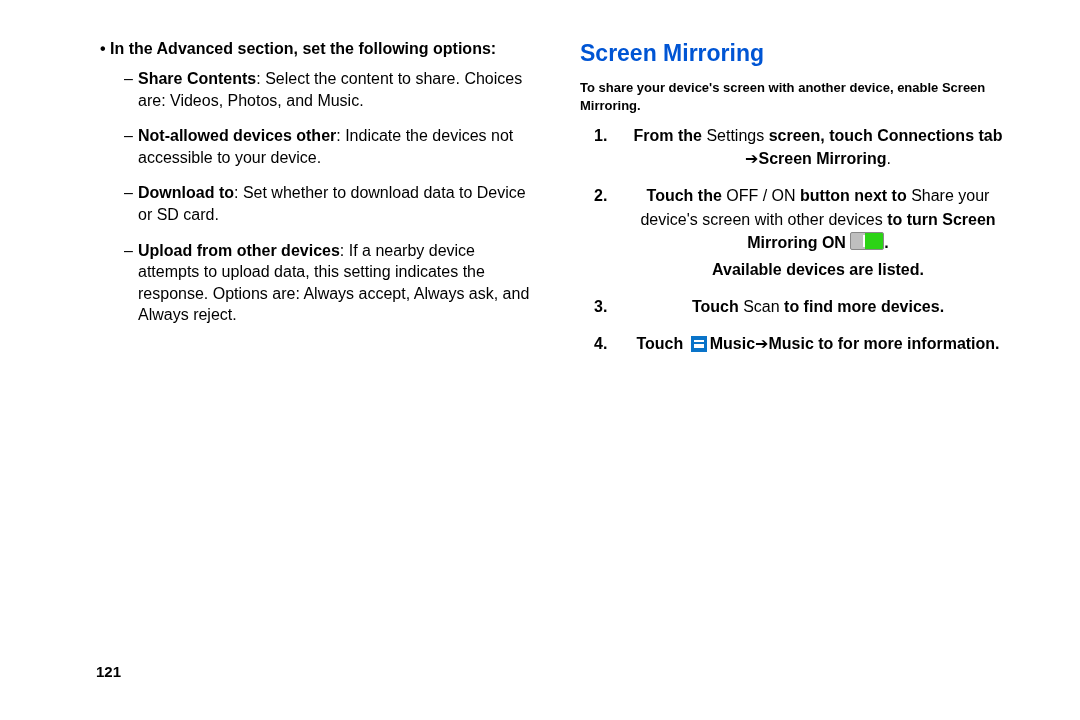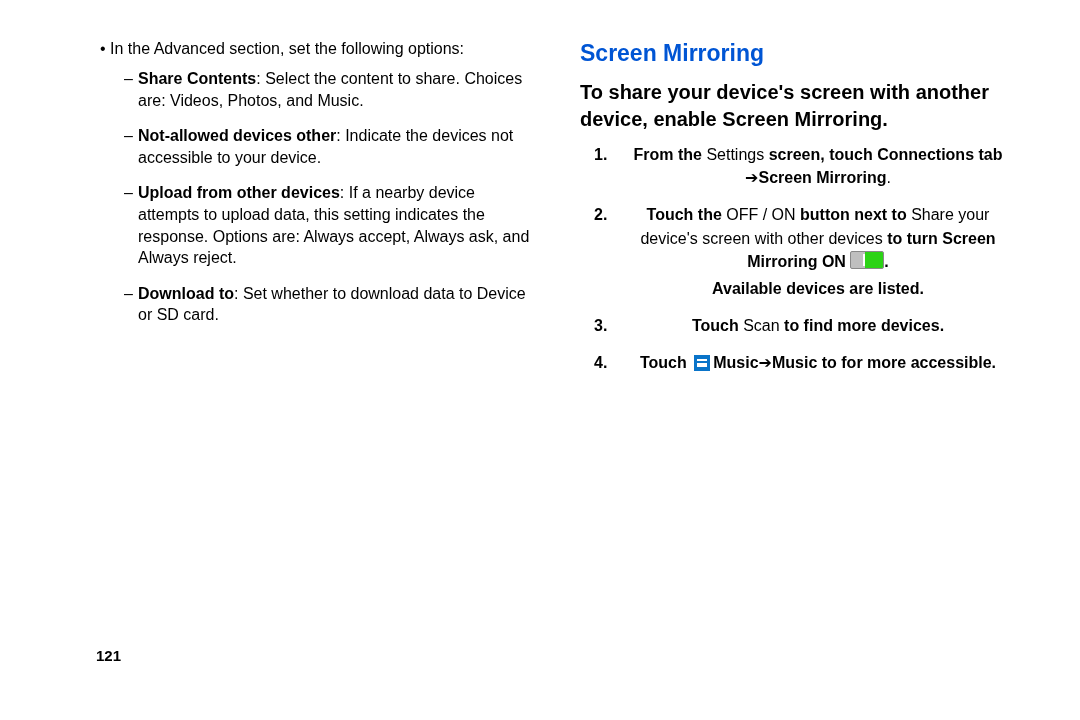--- a/index.html
+++ b/index.html
@@ -27,21 +27,21 @@
   .col-left {
     padding-right: 20px;
   }
   .col-right {
     padding-left: 20px;
   }
 
   
   .intro-line {
     font-size: 16px;
-    font-weight: 400;
+    font-weight: 700;
     margin: 0 0 10px 8px;
     text-indent: -8px;
   }
   .intro-line::before {
     content: "• ";
   }
   .sub-list {
     margin: 0 0 0 24px;
     padding: 0;
     list-style: none;
@@ -65,21 +65,21 @@
 
   
   .right-heading {
     font-family: Arial, Helvetica, sans-serif;
     font-weight: 800;
     color: #0055d4;
     font-size: 23px;
     margin: 0 0 12px 0;
   }
   .right-intro {
-    font-size: 20px;
+    font-size: 13px;
     font-weight: 700;
     margin: 0 0 10px 0;
     line-height: 1.35;
   }
   .step-list {
     list-style: none;
     padding: 0 0 0 14px;
     margin: 0;
     font-size: 16px;
   }
@@ -144,44 +144,44 @@
     background: #ffffff;
   }
   .menu-icon::before { top: 4px; box-shadow: 0 4px 0 #fff; }
   .menu-icon::after  { bottom: 4px; }
 
   .arrow { display: inline-block; }
 
   .page-number {
     position: absolute;
     left: 96px;
-    bottom: 56px;
+    bottom: 40px;
     font-weight: 700;
     font-size: 15px;
   }
 </style>
 </head>
 <body>
 
 <div class="page">
 
   <div class="col col-left">
     <p class="intro-line">In the Advanced section, set the following options:</p>
     <ul class="sub-list">
       <li>
         <span class="label-part bold">Share Contents</span><span class="desc-part">: Select the content to share. Choices are: Videos, Photos, and Music.</span>
       </li>
       <li>
         <span class="label-part bold">Not-allowed devices other</span><span class="desc-part">: Indicate the devices not accessible to your device.</span>
       </li>
       <li>
+        <span class="label-part bold">Download to</span><span class="desc-part">: Set whether to download data to Device or SD card.</span>
+      </li>
+      <li>
         <span class="label-part bold">Upload from other devices</span><span class="desc-part">: If a nearby device attempts to upload data, this setting indicates the response. Options are: Always accept, Always ask, and Always reject.</span>
-      </li>
-      <li>
-        <span class="label-part bold">Download to</span><span class="desc-part">: Set whether to download data to Device or SD card.</span>
       </li>
     </ul>
   </div>
 
   <div class="col col-right">
     <div class="right-heading">Screen Mirroring</div>
     <div class="right-intro">To share your device's screen with another device, enable Screen Mirroring.</div>
 
     <ol class="step-list">
       <li class="step1">
@@ -192,19 +192,19 @@
       <li class="step2">
         <span class="bold">Touch the </span><span class="reg">OFF / ON</span><span class="bold"> button next to </span><span class="reg">Share your device's screen with other devices</span><span class="bold"> to turn Screen Mirroring ON </span><span class="toggle-on"><span class="green"></span><span class="thumb"></span></span><span class="bold">.</span>
         <div class="bold" style="margin-top:4px">Available devices are listed.</div>
       </li>
 
       <li class="step3">
         <span class="bold">Touch </span><span class="reg">Scan</span><span class="bold"> to find more devices.</span>
       </li>
 
       <li class="step4">
-        <span class="bold">Touch </span><span class="menu-icon"></span><span class="bold">Music</span><span class="reg arrow"> ➔ </span><span class="bold">Music</span><span class="bold"> to for more accessible.</span>
+        <span class="bold">Touch </span><span class="menu-icon"></span><span class="bold">Music</span><span class="reg arrow"> ➔ </span><span class="bold">Music</span><span class="bold"> to for more information.</span>
       </li>
     </ol>
   </div>
 
   <div class="page-number">121</div>
 </div>
 
 </body></html>

